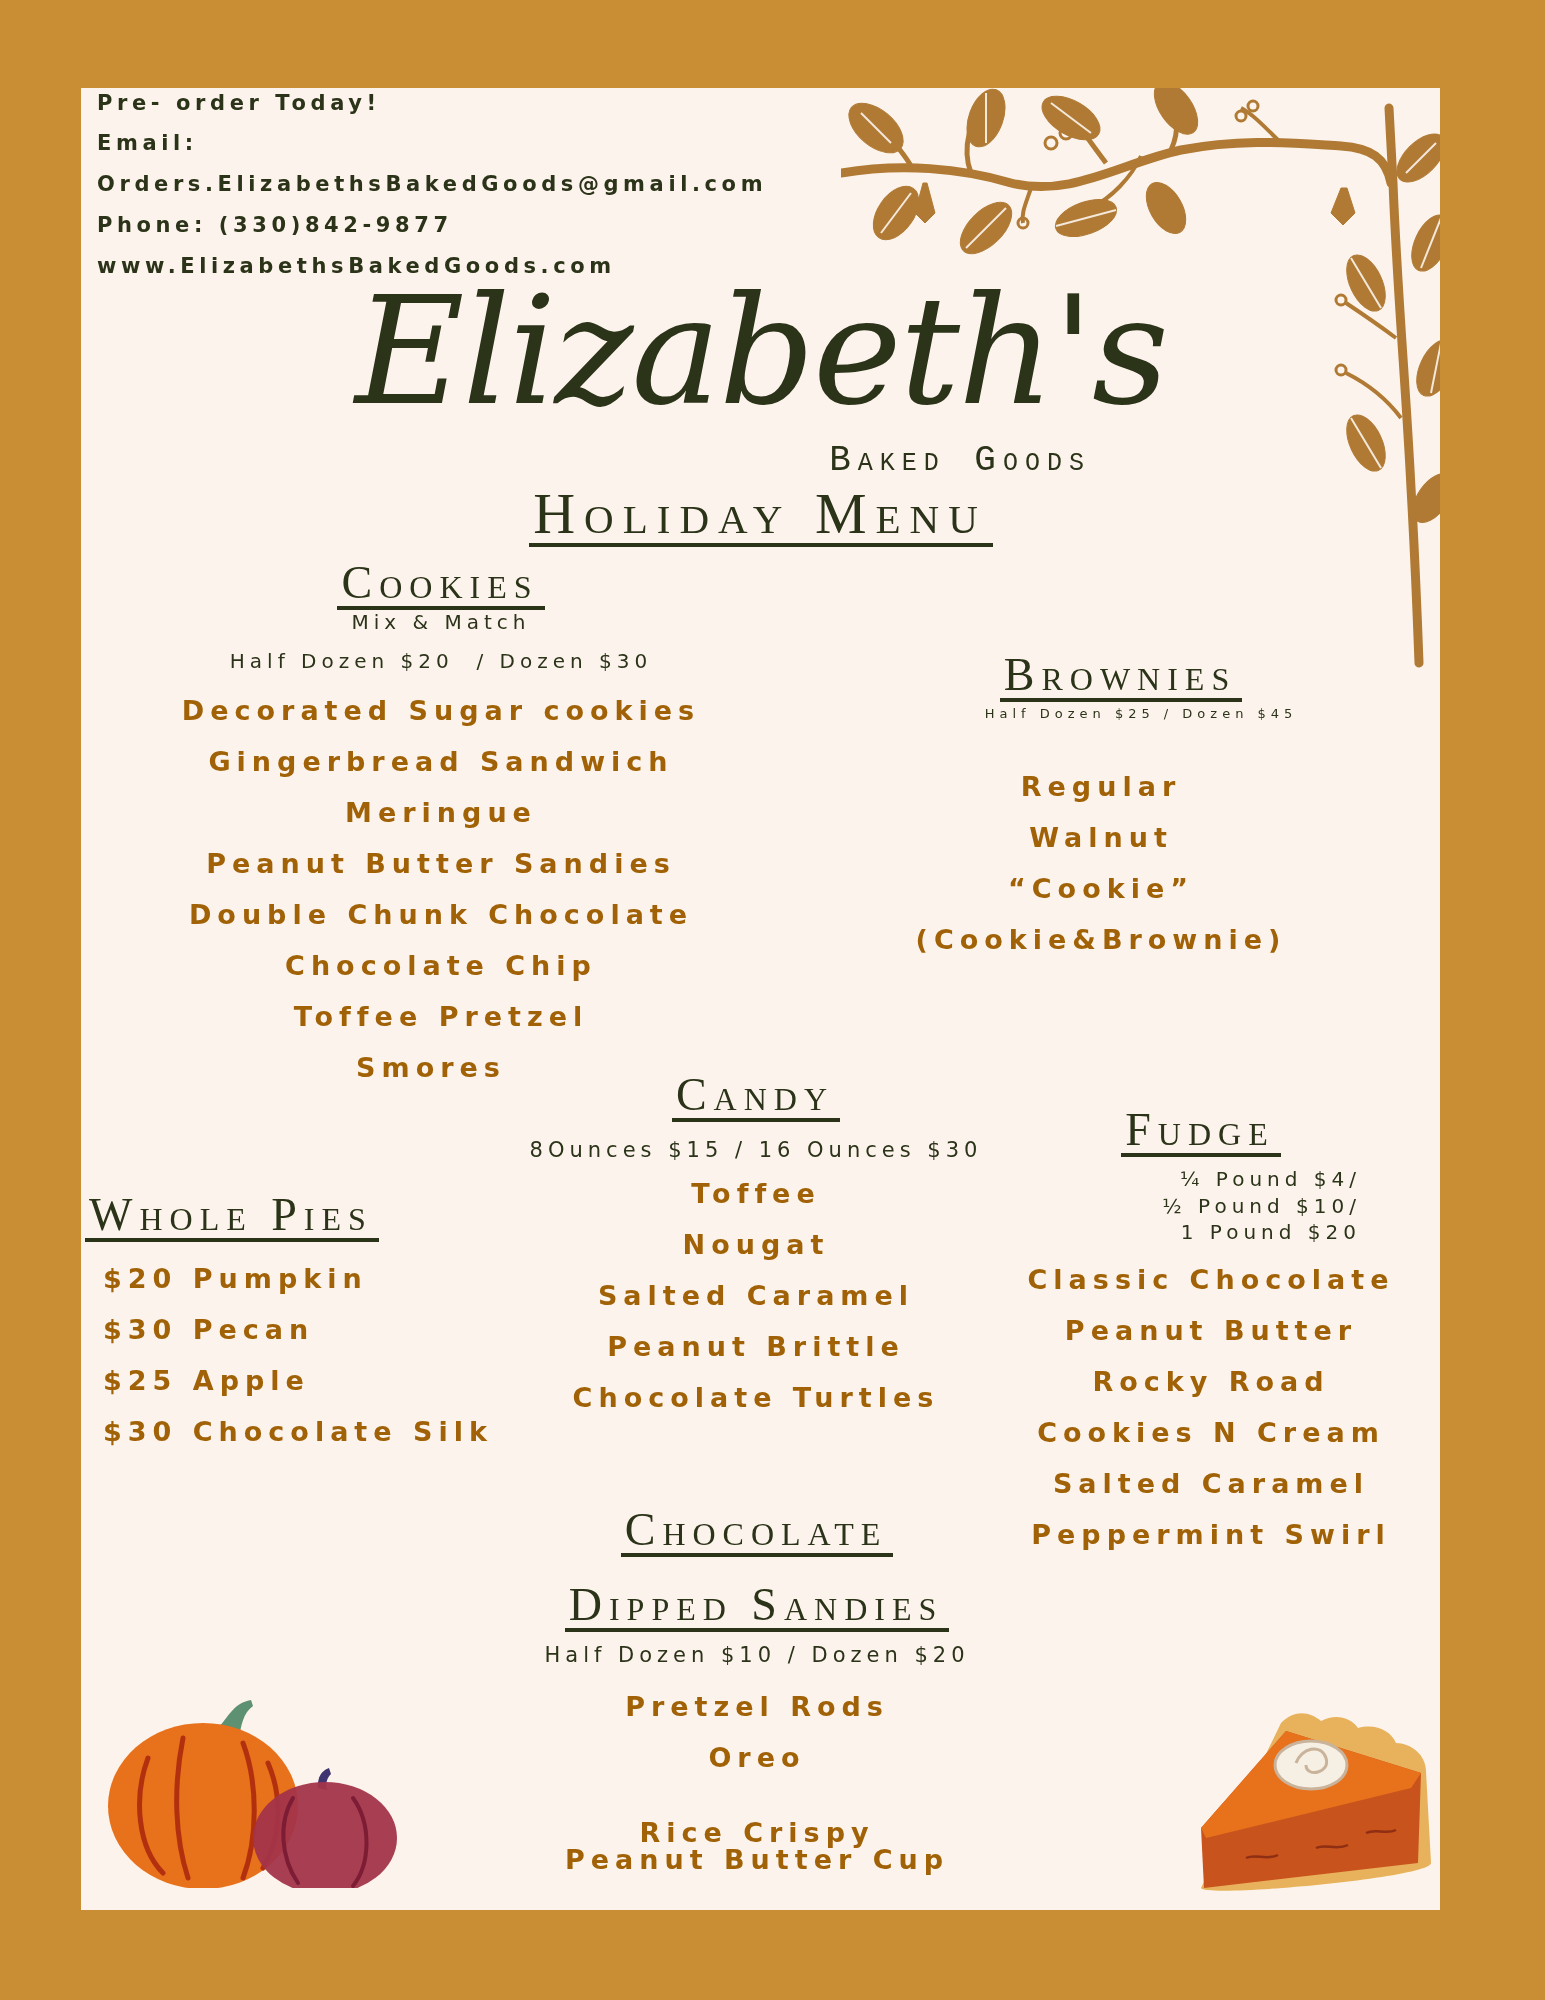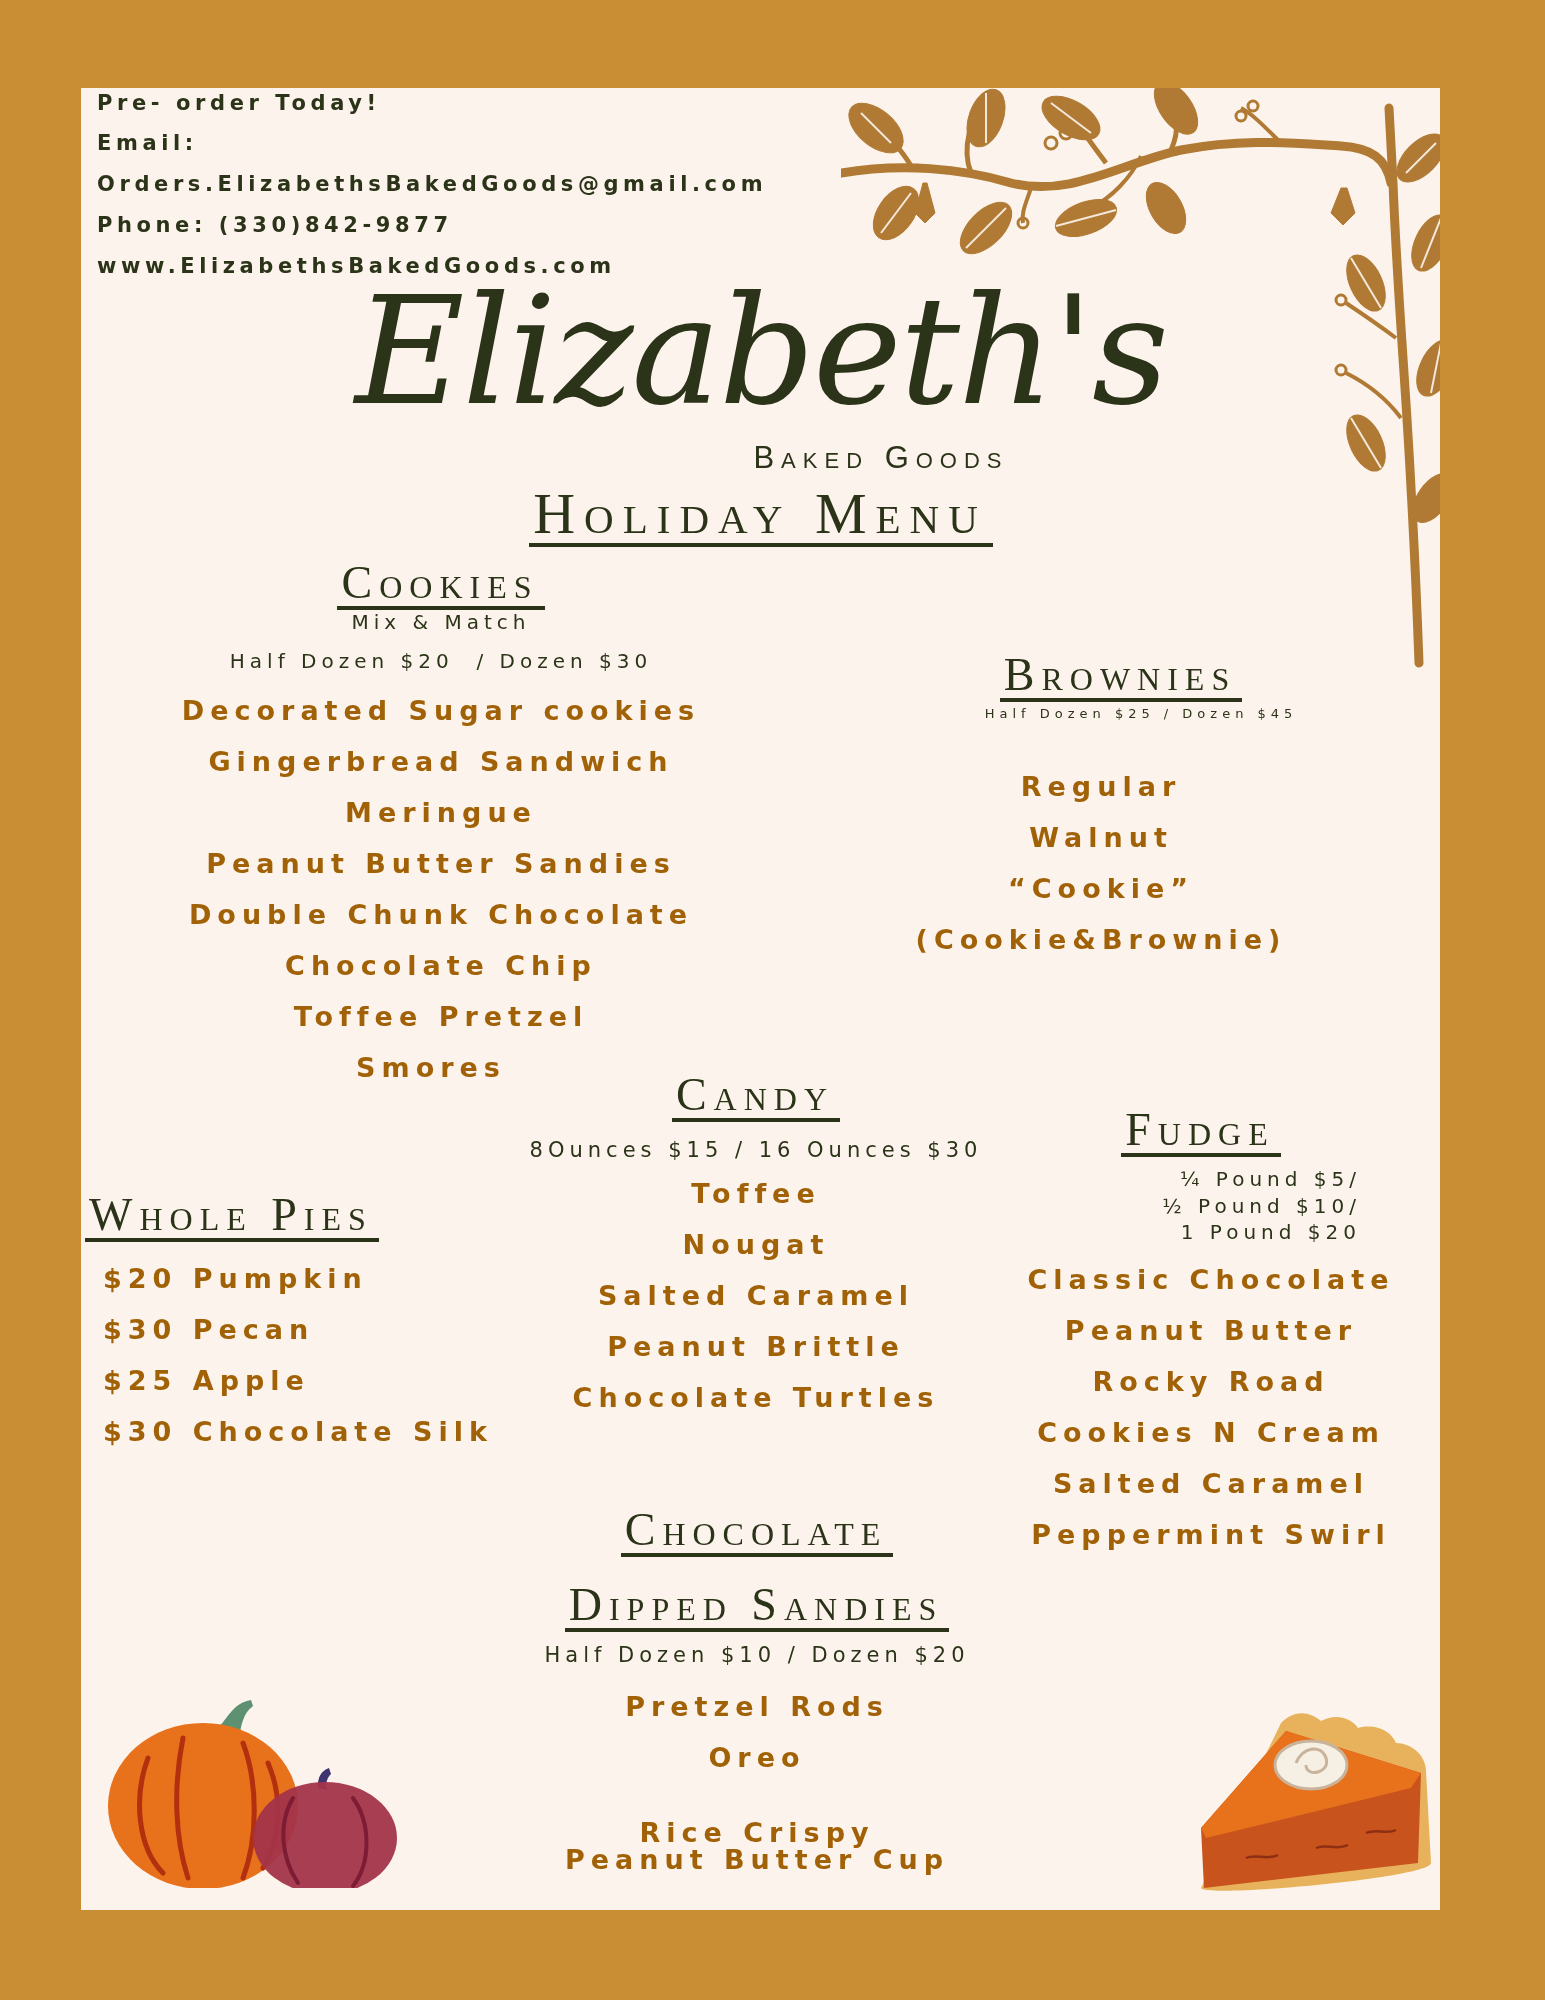--- a/index.html
+++ b/index.html
@@ -1,21 +1,21 @@
 <!DOCTYPE html>
 <html><head>
 <meta charset="utf-8">
 <style>
   html, body { margin:0; padding:0; }
   body { width:1545px; height:2000px; background:#C98D33; position:relative; overflow:hidden; font-family:"DejaVu Sans", sans-serif; }
   .panel { position:absolute; left:81px; top:88px; width:1359px; height:1822px; background:#FCF4EC; }
   .abs { position:absolute; }
   .contact { position:absolute; left:16px; font-family:"DejaVu Sans", sans-serif; font-weight:bold; font-size:21px; letter-spacing:4.6px; color:#2B3318; white-space:nowrap; }
   .script { position:absolute; left:270px; top:188px; width:820px; text-align:center; font-family:"DejaVu Serif", serif; font-style:italic; font-size:150px; line-height:1; color:#2B3318; letter-spacing:-2px; }
-  .baked { position:absolute; left:590px; top:352px; width:420px; text-align:center; font-family:Liberation Sans, sans-serif; font-size:31px; letter-spacing:7px; color:#2B3318; font-variant:small-caps; }
+  .baked { position:absolute; left:590px; top:352px; width:420px; text-align:right; font-family:Liberation Mono, monospace; font-size:36px; letter-spacing:7px; color:#2B3318; font-variant:small-caps; }
   .sc-head { position:absolute; text-align:center; font-family:"Liberation Serif", serif; color:#2B3318; font-variant:small-caps; white-space:nowrap; }
   .sc-head span.t { display:inline-block; border-bottom:4px solid #2B3318; padding:0 6px 0 4px; line-height:1.0; }
   .price { position:absolute; text-align:center; font-family:"DejaVu Sans", sans-serif; font-size:21px; letter-spacing:5px; color:#2B3318; white-space:nowrap; }
   .item { position:absolute; text-align:center; font-family:"DejaVu Sans", sans-serif; font-weight:bold; font-size:27px; letter-spacing:6px; color:#a16207; white-space:nowrap; }
   .item.left { text-align:left; }
   svg { display:block; }
 </style>
 </head>
 <body>
 
@@ -133,21 +133,21 @@
     <div class="item" style="left:425px; top:1141px; width:500px;">Nougat</div>
     <div class="item" style="left:425px; top:1192px; width:500px;">Salted Caramel</div>
     <div class="item" style="left:425px; top:1243px; width:500px;">Peanut Brittle</div>
     <div class="item" style="left:425px; top:1294px; width:500px;">Chocolate Turtles</div>
   </div>
 
   <div>
     <div class="sc-head" style="left:920px; top:1015px; width:400px; font-size:46px; letter-spacing:7px;">
       <span class="t">Fudge</span>
     </div>
-    <div class="price" style="left:980px; top:1079px; width:300px; font-size:20px; text-align:right;">¼ Pound $5/</div>
+    <div class="price" style="left:980px; top:1079px; width:300px; font-size:20px; text-align:right;">¼ Pound $4/</div>
     <div class="price" style="left:980px; top:1106px; width:300px; font-size:20px; text-align:right;">½ Pound $10/</div>
     <div class="price" style="left:980px; top:1132px; width:300px; font-size:20px; text-align:right;">1 Pound $20</div>
     <div class="item" style="left:910px; top:1176px; width:440px;">Classic Chocolate</div>
     <div class="item" style="left:910px; top:1227px; width:440px;">Peanut Butter</div>
     <div class="item" style="left:910px; top:1278px; width:440px;">Rocky Road</div>
     <div class="item" style="left:910px; top:1329px; width:440px;">Cookies N Cream</div>
     <div class="item" style="left:910px; top:1380px; width:440px;">Salted Caramel</div>
     <div class="item" style="left:910px; top:1431px; width:440px;">Peppermint Swirl</div>
   </div>
 

